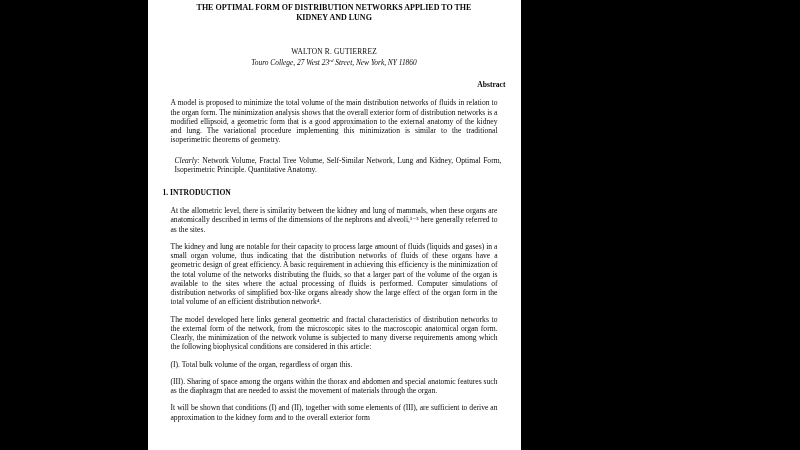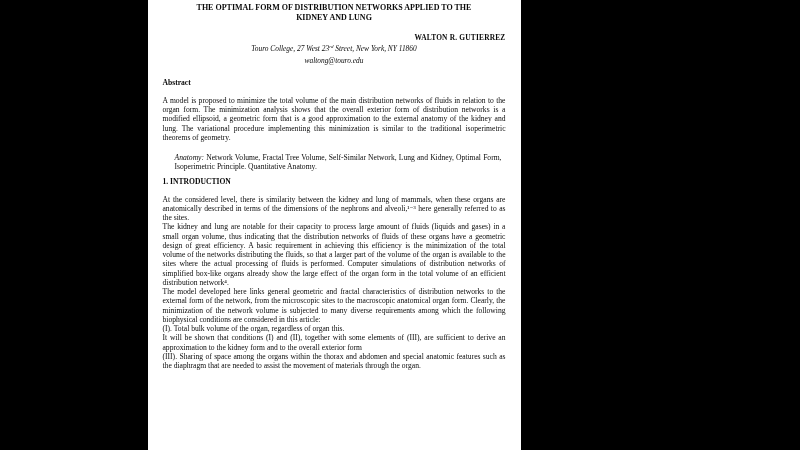--- a/index.html
+++ b/index.html
@@ -28,90 +28,88 @@
   .title {
     font-size: 8px;
     font-weight: bold;
     text-align: center;
     line-height: 1.3;
     max-width: 282px;
     margin: 0 auto;
   }
   .author {
     font-size: 7.4px;
-    text-align: right;
-    margin-top: 9px;
+    text-align: center;
+    margin-top: 23px;
     letter-spacing: 0.2px;
-    font-weight: bold;
   }
   .affil, .email {
     font-size: 7.4px;
     font-style: italic;
     text-align: center;
     margin-top: 2.5px;
   }
   .affil sup {
     font-size: 5px;
     line-height: 0;
   }
   .abstract-head {
     font-size: 7.6px;
     font-weight: bold;
-    text-align: left;
+    text-align: right;
     margin-top: 13px;
   }
   p.body {
     font-size: 7.6px;
     line-height: 1.22;
-    margin: 0;
+    margin: 8px;
     text-align: justify;
   }
   p.gap-top {
     margin-top: 9px;
   }
   .bi {
     font-weight: bold;
     font-style: italic;
   }
   .it {
     font-style: italic;
   }
   .keywords {
     margin: 11px 4px 0 12px !important;
   }
   .section-head {
     font-size: 7.6px;
     font-weight: bold;
-    margin: 5px 0 0 0;
+    margin: 14px 0 0 0;
   }
 </style>
 </head>
 <body>
 
 <div class="stage">
   <div class="paper">
 
     <h1 class="title">THE OPTIMAL FORM OF DISTRIBUTION NETWORKS APPLIED TO THE KIDNEY AND LUNG</h1>
 
     <div class="author">WALTON R. GUTIERREZ</div>
 
     <div class="affil"><span>Touro College, 27 West 23</span><sup>rd</sup><span> Street, New York, NY 11860</span></div>
 
-    <div class="email">waltong@touro.edu</div>
 
     <div class="abstract-head">Abstract</div>
 
     <p class="body gap-top">A model is proposed to minimize the total volume of the main distribution networks of fluids in relation to the organ form. The minimization analysis shows that the overall exterior form of distribution networks is a modified ellipsoid, a geometric form that is a good approximation to the external anatomy of the kidney and lung. The variational procedure implementing this minimization is similar to the traditional isoperimetric theorems of geometry.</p>
 
 
-    <p class="body keywords"><span class="it">Anatomy:</span><span> Network Volume, Fractal Tree Volume, Self-Similar Network, Lung and Kidney, Optimal Form, Isoperimetric Principle. Quantitative Anatomy.</span></p>
+    <p class="body keywords"><span class="it">Clearly:</span><span> Network Volume, Fractal Tree Volume, Self-Similar Network, Lung and Kidney, Optimal Form, Isoperimetric Principle. Quantitative Anatomy.</span></p>
 
     <h2 class="section-head">1. INTRODUCTION</h2>
 
-    <p class="body gap-top">At the considered level, there is similarity between the kidney and lung of mammals, when these organs are anatomically described in terms of the dimensions of the nephrons and alveoli,¹⁻³ here generally referred to as the sites.</p>
+    <p class="body gap-top">At the allometric level, there is similarity between the kidney and lung of mammals, when these organs are anatomically described in terms of the dimensions of the nephrons and alveoli,¹⁻³ here generally referred to as the sites.</p>
     <p class="body">The kidney and lung are notable for their capacity to process large amount of fluids (liquids and gases) in a small organ volume, thus indicating that the distribution networks of fluids of these organs have a geometric design of great efficiency. A basic requirement in achieving this efficiency is the minimization of the total volume of the networks distributing the fluids, so that a larger part of the volume of the organ is available to the sites where the actual processing of fluids is performed. Computer simulations of distribution networks of simplified box-like organs already show the large effect of the organ form in the total volume of an efficient distribution network⁴.</p>
     <p class="body">The model developed here links general geometric and fractal characteristics of distribution networks to the external form of the network, from the microscopic sites to the macroscopic anatomical organ form. Clearly, the minimization of the network volume is subjected to many diverse requirements among which the following biophysical conditions are considered in this article:</p>
     <p class="body">(I). Total bulk volume of the organ, regardless of organ this.</p>
+    <p class="body">(III). Sharing of space among the organs within the thorax and abdomen and special anatomic features such as the diaphragm that are needed to assist the movement of materials through the organ.</p>
     <p class="body">It will be shown that conditions (I) and (II), together with some elements of (III), are sufficient to derive an approximation to the kidney form and to the overall exterior form</p>
-    <p class="body">(III). Sharing of space among the organs within the thorax and abdomen and special anatomic features such as the diaphragm that are needed to assist the movement of materials through the organ.</p>
 
   </div>
 </div>
 
 </body></html>

